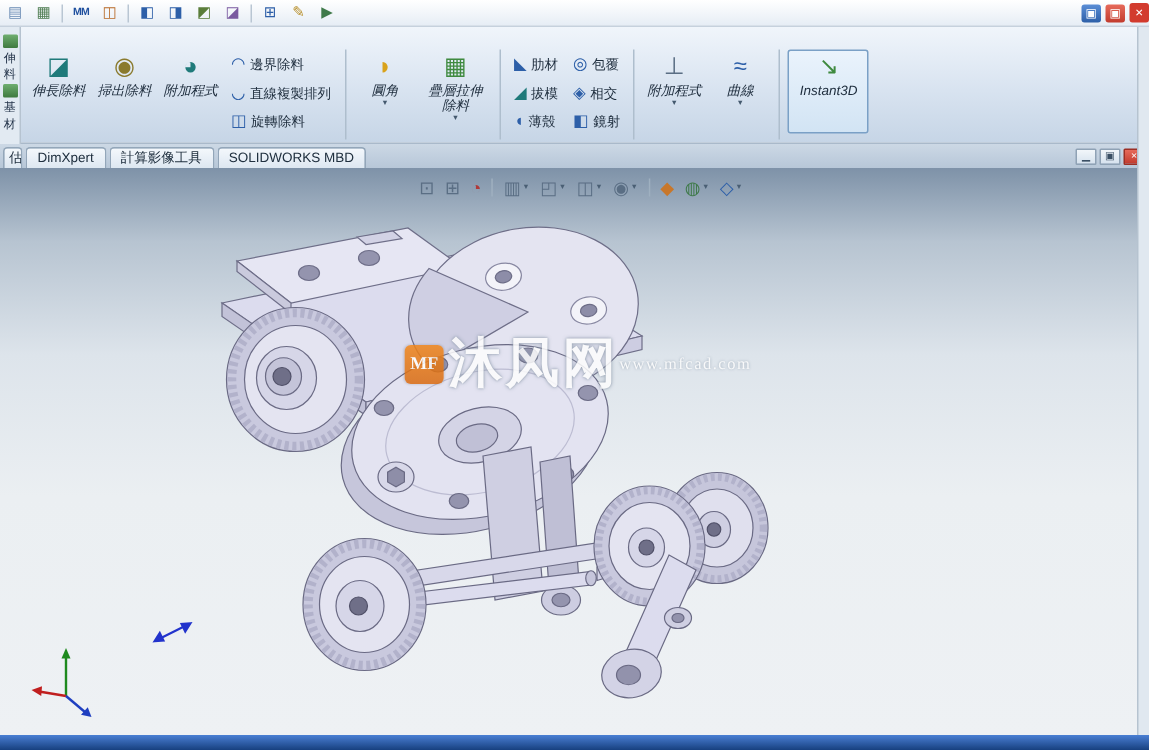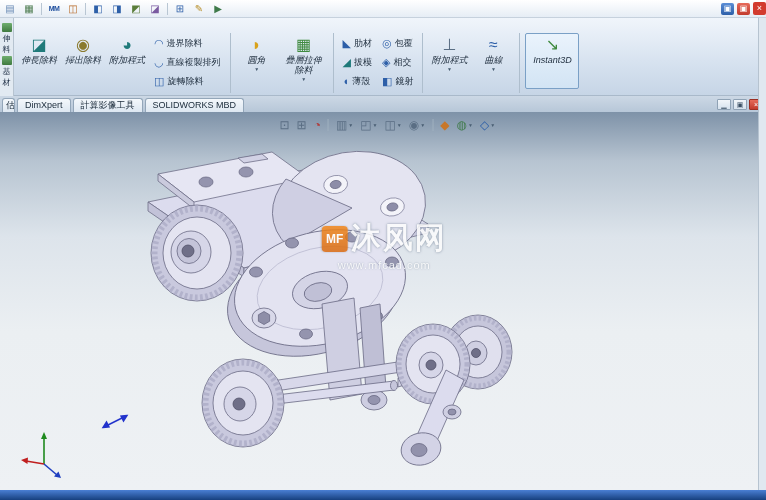--- a/index.html
+++ b/index.html
@@ -68,26 +68,26 @@
 
   
   .hud { position:absolute; top:6px; left:50%; transform:translateX(-48%);
     display:flex; align-items:center; gap:7px; z-index:5; }
   .hudi { display:flex; align-items:center; gap:1px; font-size:12px; color:#5a6e84; }
   .hudarr { font-size:5px; color:#4a5f74; }
   .hudsep { width:1px; height:12px; background:#9fb0c0; }
 
   
   .watermark { position:absolute; top:106px; left:50%; transform:translateX(-49%);
-    display:flex; flex-direction:column; align-items:center; opacity:0.85; z-index:4; pointer-events:none; }
+    display:flex; flex-direction:row; align-items:center; opacity:0.85; z-index:4; pointer-events:none;font-family:Liberation Serif, serif; }
   .wm-row { display:flex; align-items:center; gap:3px; }
   .wm-logo { width:26px; height:26px; background:linear-gradient(var(--watermark-orange,#f08519),#d96a10);
     border-radius:4px; color:#fff; font-weight:bold; font-size:12px; display:flex;
     align-items:center; justify-content:center; box-shadow:0 0 2px rgba(0,0,0,.25); }
-  .wm-title { font-size:30px; font-weight:bold; color:#fdfdfd;
+  .wm-title { font-size:36px; font-weight:bold; color:#fdfdfd;
     text-shadow:0 0 3px #8a97a8, 0 0 1px #8a97a8; letter-spacing:2px; }
   .wm-url { font-size:11px; color:#fdfdfd; text-shadow:0 0 2px #8a97a8; letter-spacing:1px; }
 
   .rightstrip { position:absolute; top:18px; right:0; bottom:10px; width:8px;
     background:#e0e8f0; border-left:1px solid #b6c3d0; z-index:16; }
   .statusbar { position:absolute; left:0; right:0; bottom:0; height:10px;
     background:linear-gradient(var(--statusbar-top,#4a7fd4), var(--statusbar-bottom,#17407f));
     z-index:17; color:#eaf1fa; font-size:7px; line-height:10px; padding:0 6px; }
 </style>
 </head>

